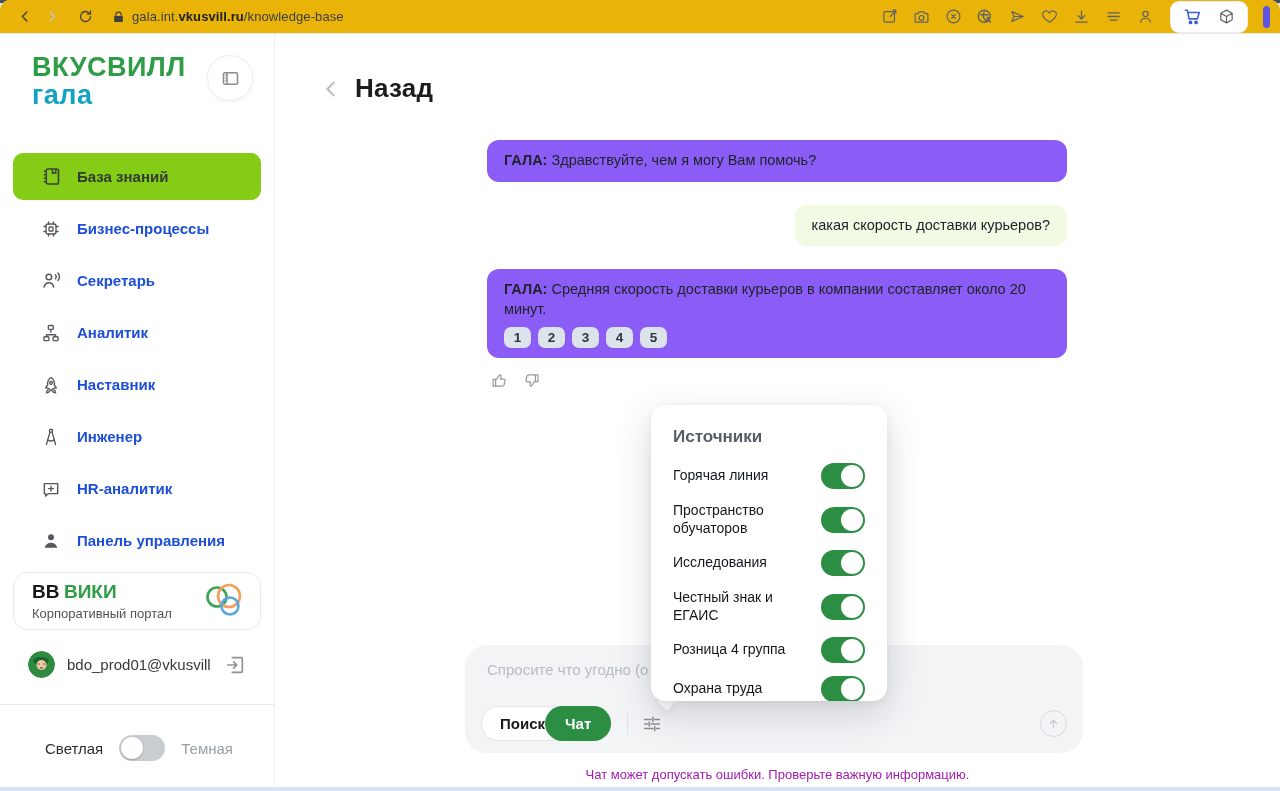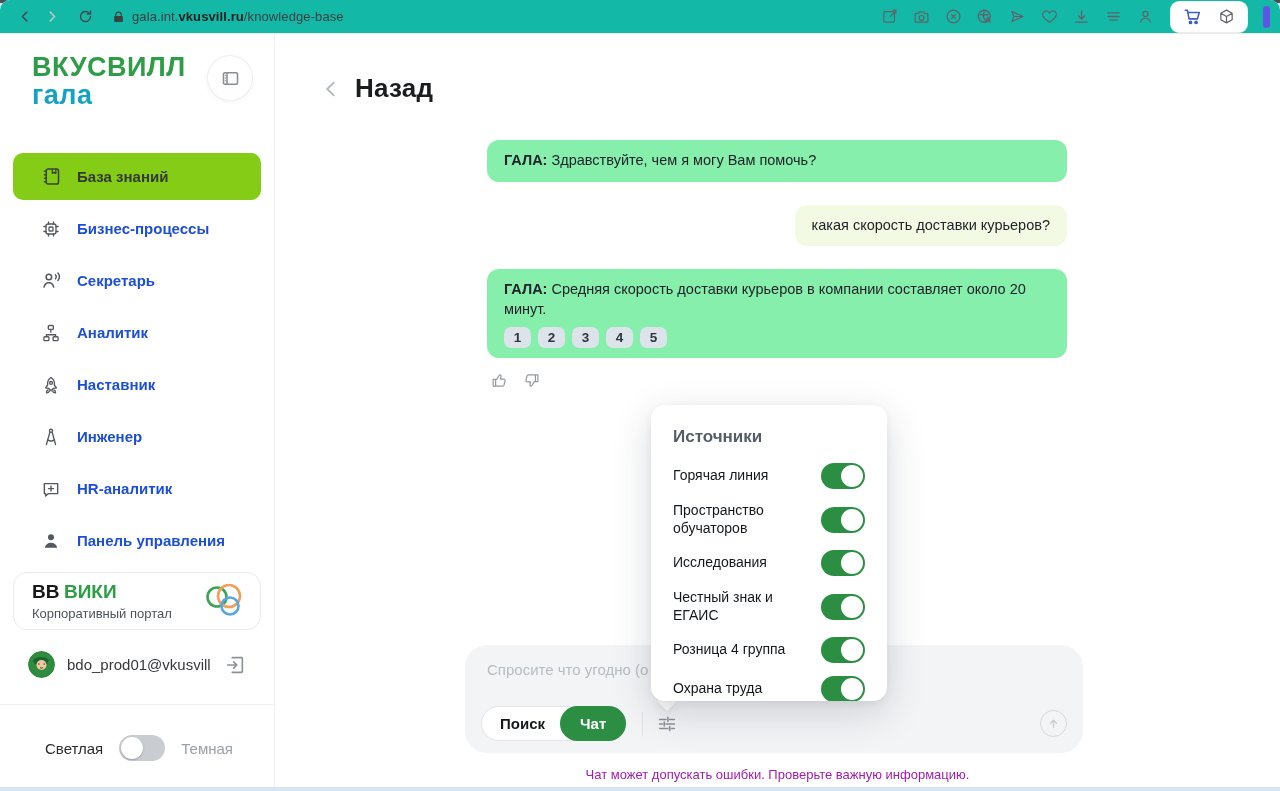--- a/index.html
+++ b/index.html
@@ -5,21 +5,21 @@
   * { margin:0; padding:0; box-sizing:border-box; }
   html,body { width:1280px; height:791px; overflow:hidden; }
   body {
     font-family:"Liberation Sans", sans-serif;
     background:linear-gradient(180deg,#4a4e55 0px,#4a4e55 3px,#d7e4f2 3px);
     color:#222;
   }
   .window { position:relative; width:1280px; height:787px; border-radius:10px 10px 0 0; overflow:hidden; background:#fff; }
 
   
-  .chrome { position:relative; height:34px; background:#14b8a6; border-bottom:1px solid #e7e9eb; display:flex; align-items:center; padding:0 10px 0 12px;text-align:right; }
+  .chrome { position:relative; height:34px; background:#eab308; border-bottom:1px solid #e7e9eb; display:flex; align-items:center; padding:0 10px 0 12px;text-align:right; }
   .chrome .nav-ic { width:26px; height:26px; display:flex; align-items:center; justify-content:center; color:#46484b; }
   .chrome .nav-ic.dim { color:#c3c6ca; }
   .chrome .nav-ic svg { display:block; }
   .urlbox { display:flex; align-items:center; gap:7px; margin-left:14px; flex:1; min-width:0; }
   .url { font-size:13px; color:#3c4043; letter-spacing:.1px; white-space:nowrap; }
   .url b { font-weight:700; color:#202124; }
   .ext-icons { display:flex; align-items:center; gap:8px; color:#5f6368; }
   .ext-icons .tb { width:24px; height:24px; display:flex; align-items:center; justify-content:center; }
   .ext-pill { background:#fff; border-radius:8px; display:flex; align-items:center; gap:10px; padding:3px 9px; margin-left:6px; box-shadow:0 0 0 1px #eceef0; }
   .purple-bar { width:7px; height:22px; border-radius:4px; background:#5e55e6; margin-left:8px; }
@@ -57,21 +57,21 @@
 
   
   .main { position:relative; flex:1; background:#fff; }
   .back-row { position:absolute; top:39px; left:45px; display:flex; align-items:center; gap:13px; }
   .back-arrow { color:#b4b8bc; display:flex; }
   .back-title { font-size:26px; font-weight:800; color:#1a1c1e; letter-spacing:.2px; }
 
   .chat-col { position:absolute; left:212px; top:106px; width:580px; }
   .bubble { border-radius:12px; padding:11px 17px; font-size:14.5px; line-height:1.35; color:#20242a; }
   .bubble b { font-weight:700; }
-  .bot { background:#86efac; width:100%; }
+  .bot { background:#8b5cf6; width:100%; }
   .user-line { display:flex; justify-content:flex-end; margin-top:23px; }
   .usr { background:#f2fae3; }
   .bot2 { margin-top:23px; padding-bottom:10px; }
   .chips { display:flex; gap:7px; margin-top:8px; }
   .chip { min-width:27px; height:21px; border-radius:7px; background:#dce3ea; color:#2e353c; font-size:13.5px; font-weight:600; display:flex; align-items:center; justify-content:center; padding:0 6px; }
   .feedback { display:flex; gap:15px; margin-top:14px; padding-left:4px; color:#94999e; }
   .feedback .fb { display:flex; }
 
   
   .popup { position:absolute; left:376px; top:371px; width:236px; height:296px; background:#fff; border-radius:14px; box-shadow:0 12px 38px rgba(35,45,60,.18), 0 2px 8px rgba(0,0,0,.06); padding:22px 22px 0 22px; overflow:hidden; z-index:6; }
@@ -80,21 +80,21 @@
   .src-label { font-size:14px; line-height:17.5px; color:#14181c; max-width:122px; }
   .tgl { width:44px; height:26px; border-radius:13px; background:#2b8e43; position:relative; flex-shrink:0; }
   .tgl .knob { position:absolute; right:2px; top:2px; width:22px; height:22px; border-radius:50%; background:#fff; }
   .popup-tail { position:absolute; left:385px; top:660px; width:14px; height:14px; background:#fff; transform:rotate(45deg); z-index:5; box-shadow:3px 3px 8px rgba(35,45,60,.08); }
 
   
   .input-box { position:absolute; left:190px; top:611px; width:618px; height:108px; background:#f3f4f6; border-radius:22px; z-index:2; }
   .placeholder { position:absolute; left:22px; top:16px; font-size:15px; color:#b6bcc3; }
   .controls { position:absolute; left:16px; right:16px; bottom:12px; display:flex; align-items:center; }
   .seg { display:flex; align-items:center; background:#fff; border:1px solid #e3e5e8; border-radius:17.5px; height:35px; }
-  .seg-search { padding:0 15px 0 18px; font-size:15px; font-weight:700; color:#17191b; }
+  .seg-search { padding:0 0 0 18px; font-size:15px; font-weight:700; color:#17191b; }
   .seg-chat { background:#2b8e43; color:#fff; font-size:15px; font-weight:700; border-radius:17.5px; height:35px; line-height:35px; padding:0 20px; margin:-1px -1px -1px 0; }
   .ctl-divider { width:1px; height:24px; background:#e0e2e5; margin:0 13px 0 16px; }
   .sliders-ic { color:#8a9096; display:flex; }
   .send-btn { margin-left:auto; width:27px; height:27px; border-radius:50%; border:1.5px solid #d5d8db; color:#c8ccd0; display:flex; align-items:center; justify-content:center; }
   .chat-note { position:absolute; top:733px; left:0; width:100%; text-align:center; font-size:13px; color:#a21caf; }
 </style>
 </head>
 <body>
 
 <div class="window">

